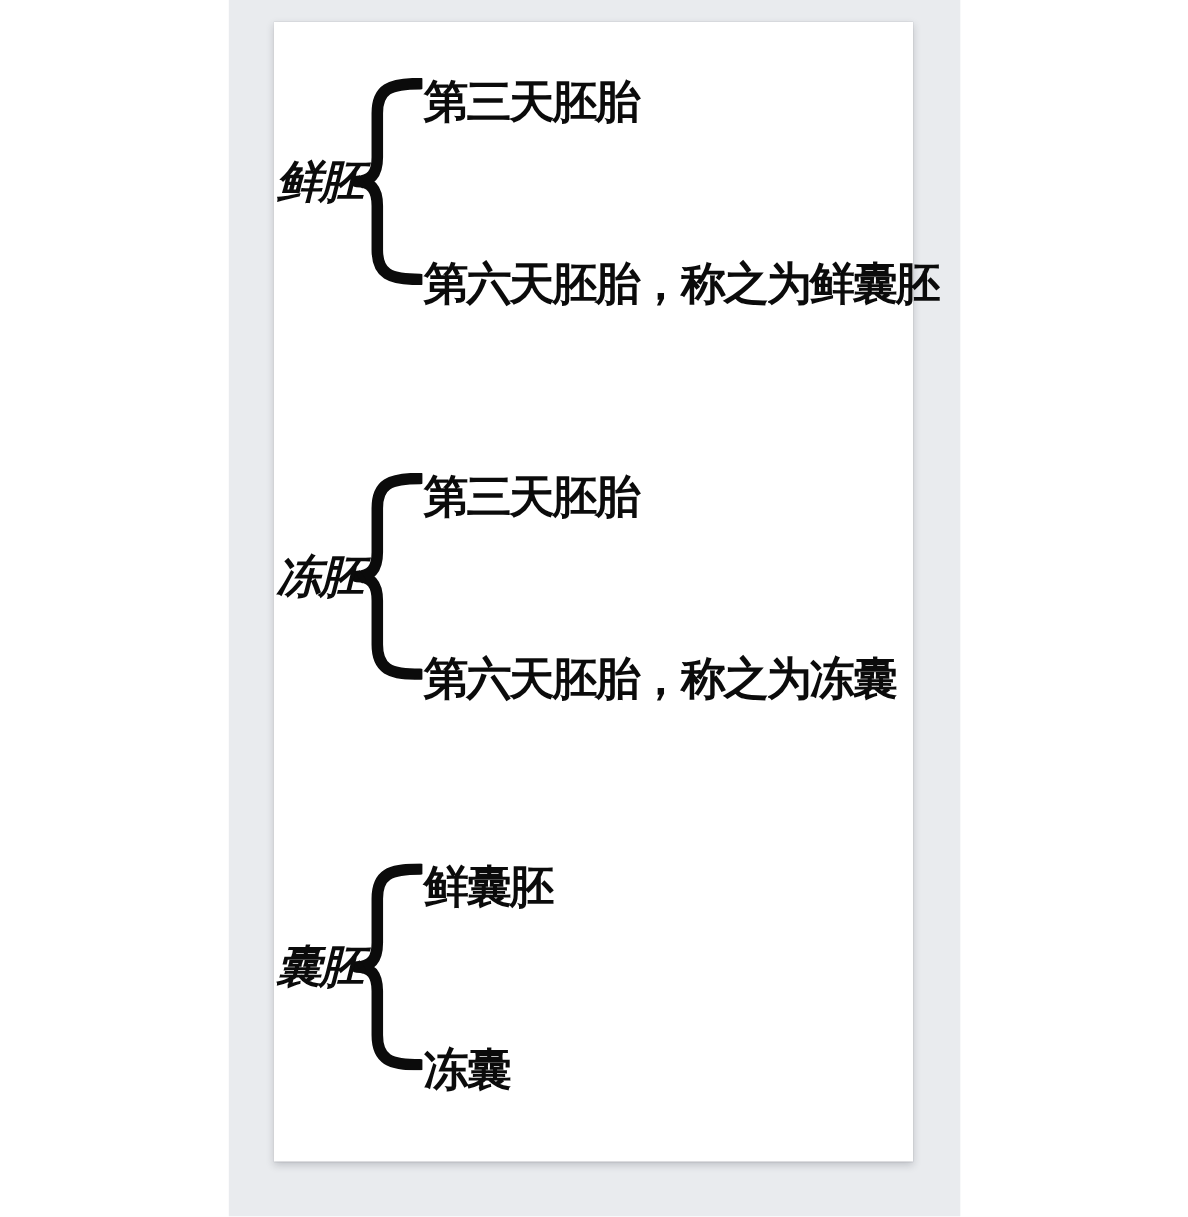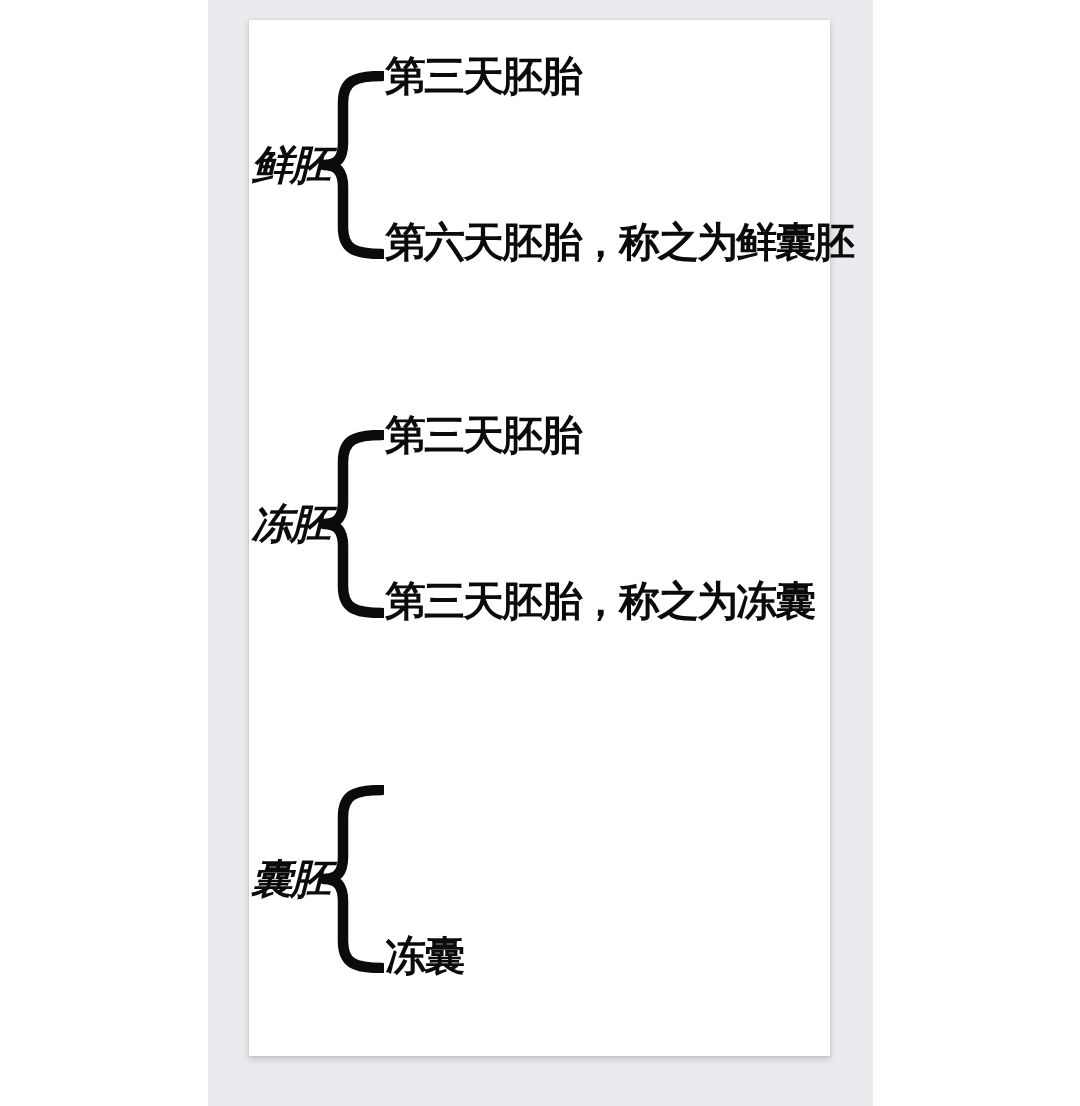--- a/index.html
+++ b/index.html
@@ -35,22 +35,22 @@
   .txt{
     position:absolute;
     color:var(--ink);
     font-size:41px;
     font-weight:700;
     line-height:52px;
     letter-spacing:-2px;
     white-space:nowrap;
   }
   .group-label{left:2px;top:89px;font-style:italic;}
-  .item-top{left:136px;top:0;}
-  .item-bottom{left:136px;top:166px;}
+  .item-top{left:136px;top:16px;}
+  .item-bottom{left:136px;top:182px;}
 
   .brace{
     position:absolute;left:71px;top:21px;width:64px;height:188px;
     display:block;
   }
   .brace path{
     fill:none;
     stroke:var(--ink);
     stroke-width:10.5;
     stroke-linecap:round;
@@ -72,24 +72,25 @@
       <div class="txt group-label">鲜胚</div>
       <div class="txt item-bottom">第六天胚胎，称之为鲜囊胚</div>
     </div>
 
     <div class="group g2">
       <div class="txt item-top">第三天胚胎</div>
       <svg class="brace" viewBox="0 0 64 188" aria-hidden="true">
         <path d="M 62 5 C 34 5, 23 10, 23 32 L 23 72 C 23 86, 18 94, 4 94 C 18 94, 23 102, 23 116 L 23 156 C 23 178, 34 183, 62 183"></path>
       </svg>
       <div class="txt group-label">冻胚</div>
-      <div class="txt item-bottom">第三天胚胎，称之为冻囊</div>
+      <div class="txt item-bottom">第六天胚胎，称之为冻囊</div>
     </div>
 
     <div class="group g3">
+      <div class="txt item-top">鲜囊胚</div>
       <svg class="brace" viewBox="0 0 64 188" aria-hidden="true">
         <path d="M 62 5 C 34 5, 23 10, 23 32 L 23 72 C 23 86, 18 94, 4 94 C 18 94, 23 102, 23 116 L 23 156 C 23 178, 34 183, 62 183"></path>
       </svg>
       <div class="txt group-label">囊胚</div>
       <div class="txt item-bottom">冻囊</div>
     </div>
 
   </div>
 </div>
 

